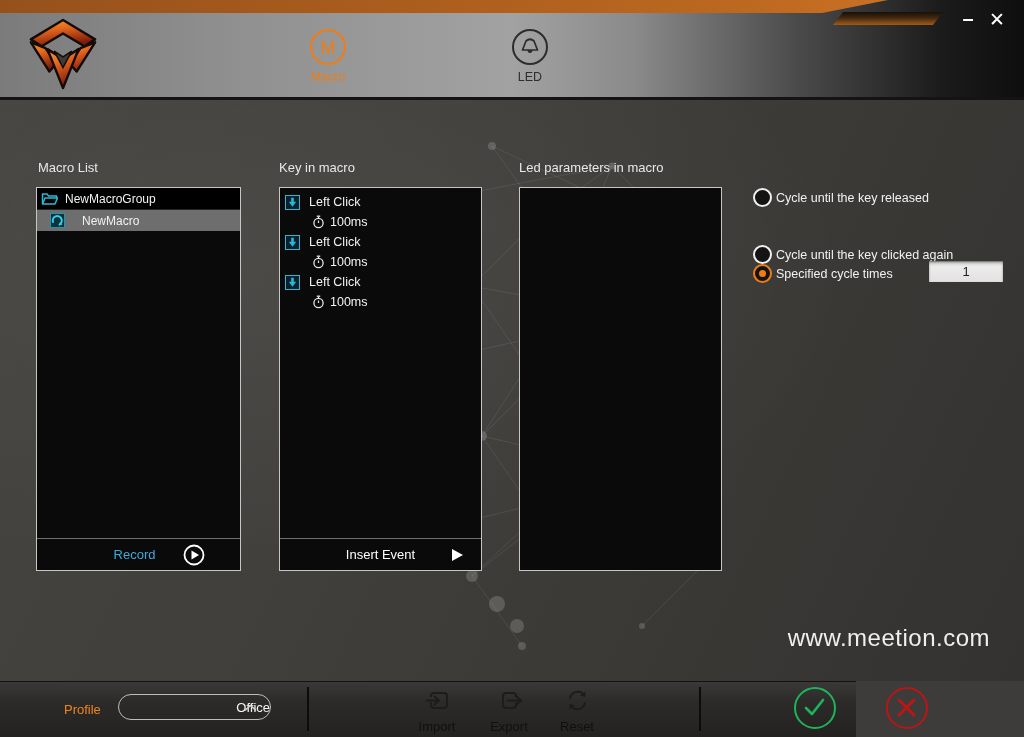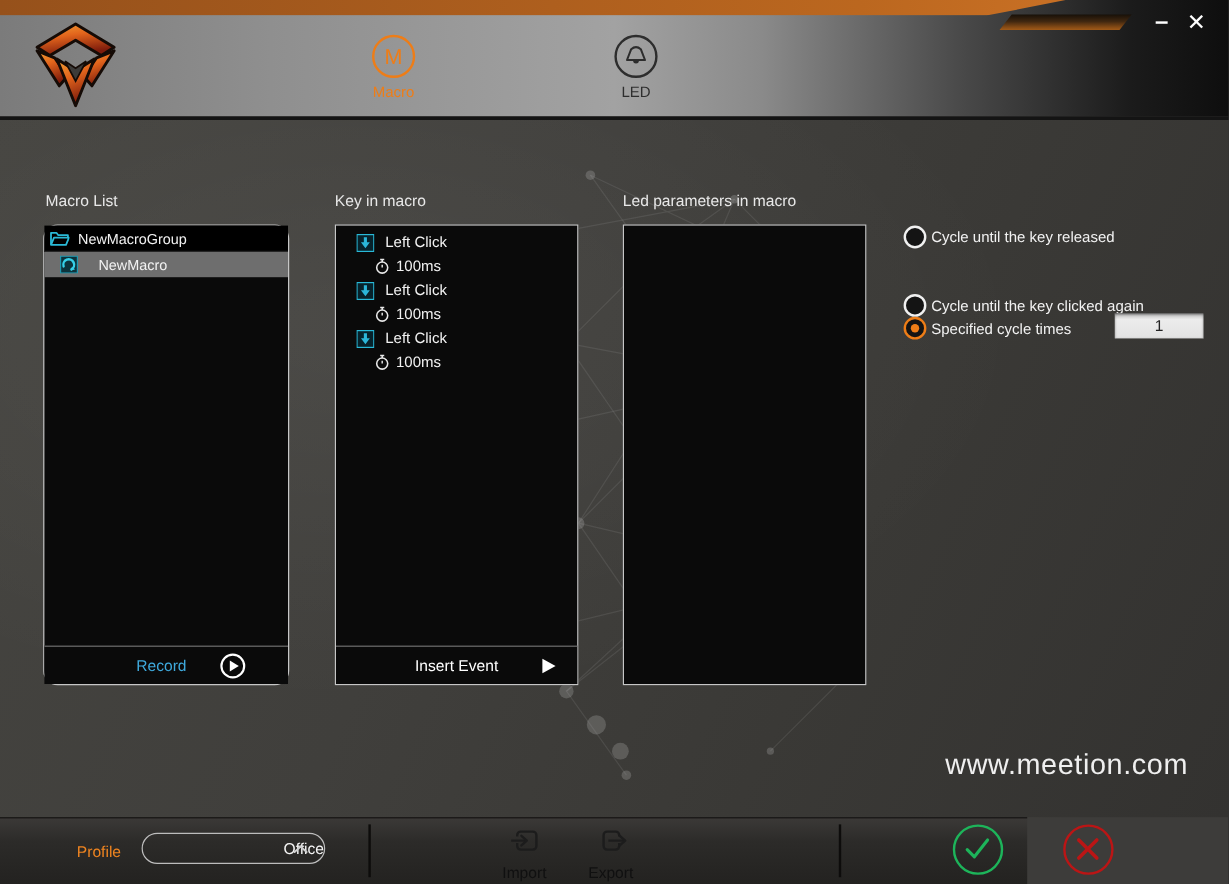--- a/index.html
+++ b/index.html
@@ -26,37 +26,37 @@
   .nav-item.active{color:#ee7d17;}
   .header-sep{position:absolute;left:0;top:97px;width:1024px;height:3px;background:#141414;}
   
   .main{position:absolute;left:0;top:100px;width:1024px;height:581px;
     background:
       radial-gradient(ellipse at 28% 30%,rgba(255,255,255,0.05),rgba(0,0,0,0) 55%),
       linear-gradient(115deg,#454440 0%,#403f3c 40%,#3a3936 68%,#333230 100%);}
   .plexus{position:absolute;left:352px;top:6px;width:420px;height:575px;pointer-events:none;opacity:.8;}
   .panel-label{position:absolute;top:60px;font-size:13px;color:#e8e8e8;}
   .panel{position:absolute;top:87px;height:384px;background:#0a0a0a;border:1px solid #c6c6c6;box-sizing:border-box;}
-  #macro-list-panel{left:36px;width:205px;border-radius:12px;}
+  #macro-list-panel{left:36px;width:205px;}
   #key-macro-panel{left:279px;width:203px;}
   #led-panel{left:519px;width:203px;}
   .ml-row{display:flex;align-items:center;height:21px;font-size:12px;color:#f2f2f2;cursor:pointer;}
   .ml-row.group{background:#000;padding-left:4px;border-bottom:1px solid #262626;}
   .ml-row.group .txt{margin-left:7px;}
   .ml-row.selected{background:#6e6e6e;padding-left:13px;}
   .ml-row.selected .txt{margin-left:17px;}
   .panel-footbar{position:absolute;left:0;bottom:0;width:100%;height:32px;
     border-top:1px solid #6f6f6f;display:flex;align-items:center;cursor:pointer;background:#0a0a0a;box-sizing:border-box;}
   #record-bar{justify-content:center;gap:28px;padding-left:42px;}
   #record-bar .rec-label{color:#3fa9dc;font-size:13px;}
   #insert-bar .ins-label{position:absolute;left:0;right:0;text-align:center;color:#fff;font-size:13px;}
   .tri-right{position:absolute;right:18px;top:10px;width:0;height:0;
     border-left:11px solid #fff;border-top:6px solid transparent;border-bottom:6px solid transparent;}
   .ev-row{display:flex;align-items:center;height:20px;font-size:12.5px;color:#f2f2f2;}
-  .ev-row.action{padding-left:5px;margin-left:12px;}
+  .ev-row.action{padding-left:5px;}
   .ev-row.action .txt{margin-left:9px;}
   .ev-row.delay{padding-left:32px;}
   .ev-row.delay .txt{margin-left:5px;}
   .events{padding-top:4px;}
   
   .cycle-row{position:absolute;display:flex;align-items:center;cursor:pointer;}
   .radio{width:15px;height:15px;border-radius:50%;background:#141414;border:2px solid #f0f0f0;
     display:flex;align-items:center;justify-content:center;}
   .radio.sel{border-color:#ee7d17;}
   .radio .dot{width:7px;height:7px;border-radius:50%;background:transparent;}
@@ -327,20 +327,31 @@
     <div class="tool" style="left:474px">
       <span style="display:inline-block">
         <svg width="27" height="27" viewBox="0 0 27 27">
           <path d="M17 6 h-7 a3 3 0 0 0 -3 3 v9 a3 3 0 0 0 3 3 h7 a3 3 0 0 0 3 -3 v-2.5 M20 10 v-1 a3 3 0 0 0 -3 -3" fill="none" stroke="#1c1c1c" stroke-width="2"></path>
           <line x1="11" y1="13.5" x2="24" y2="13.5" stroke="#1c1c1c" stroke-width="2"></line>
           <path d="M20.5 9.5 L25 13.5 L20.5 17.5" fill="none" stroke="#1c1c1c" stroke-width="2" stroke-linejoin="round" stroke-linecap="round"></path>
         </svg>
       </span>
       <span class="t-label">Export</span>
     </div>
+    <div class="tool" style="left:542px">
+      <span style="display:inline-block">
+        <svg width="27" height="27" viewBox="0 0 27 27">
+          <path d="M6 11 a8 8 0 0 1 14.5 -2.5" fill="none" stroke="#1c1c1c" stroke-width="2" stroke-linecap="round"></path>
+          <path d="M21 16 a8 8 0 0 1 -14.5 2.5" fill="none" stroke="#1c1c1c" stroke-width="2" stroke-linecap="round"></path>
+          <path d="M21.5 4.5 L21 10 L16 8.5 Z" fill="#1c1c1c"></path>
+          <path d="M5.5 22.5 L6 17 L11 18.5 Z" fill="#1c1c1c"></path>
+        </svg>
+      </span>
+      <span class="t-label">Reset</span>
+    </div>
 
     <div class="foot-div" style="left:699px"></div>
 
     <div class="round-btn" id="ok-btn">
       <svg width="37" height="37" viewBox="0 0 37 37">
         <polyline points="10,19 16,25 27,11" fill="none" stroke="#1db45a" stroke-width="2.6" stroke-linecap="round" stroke-linejoin="round"></polyline>
       </svg>
     </div>
     <div class="round-btn" id="cancel-btn">
       <svg width="37" height="37" viewBox="0 0 37 37">

